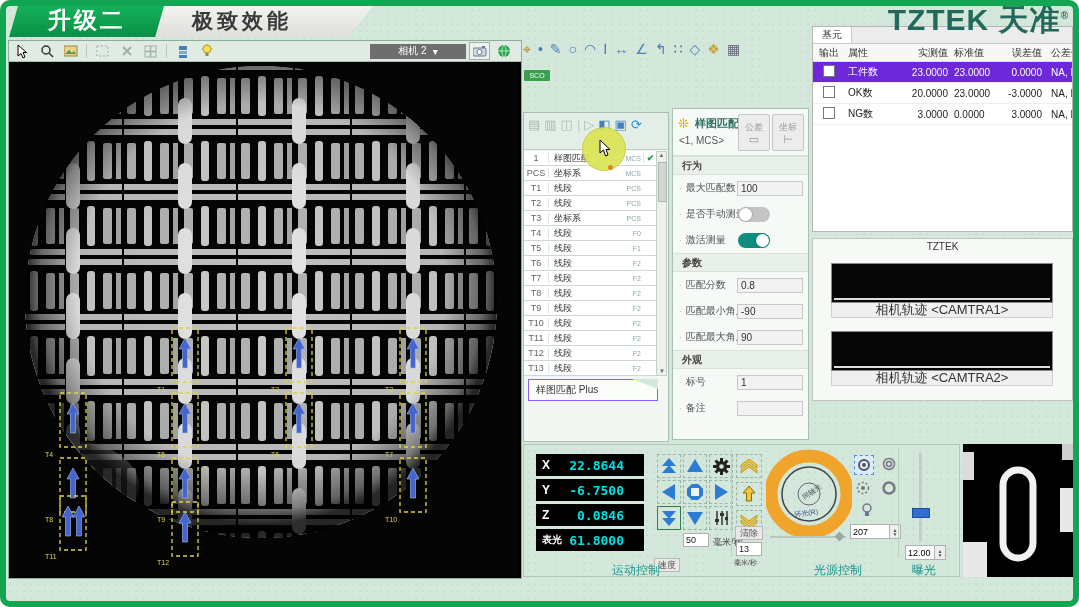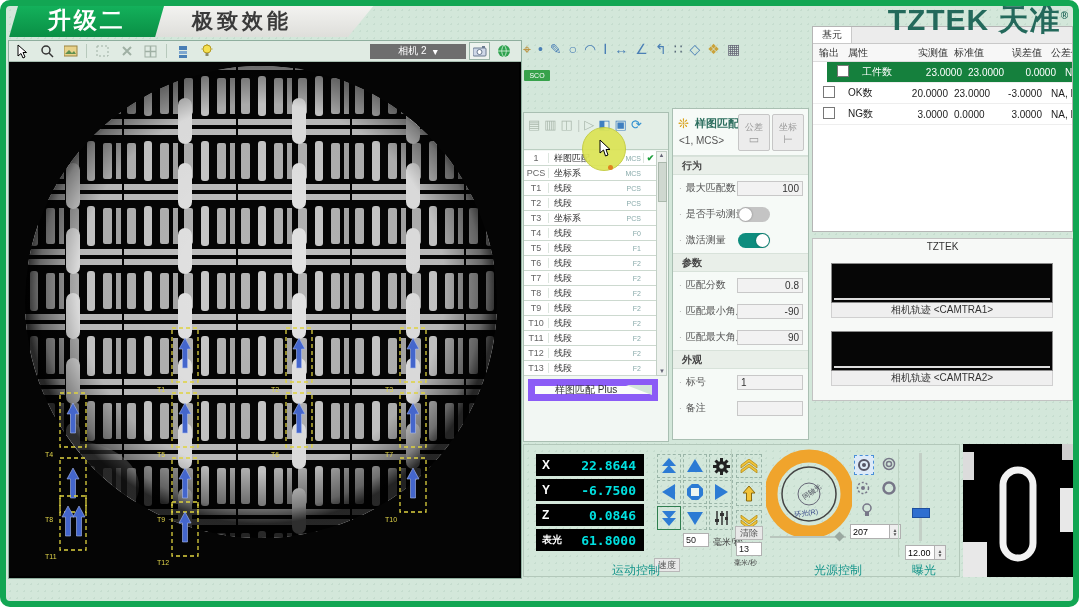--- a/index.html
+++ b/index.html
@@ -43,66 +43,66 @@
   .hl-cursor{left:74px;top:26px;z-index:7;}
   .slist{position:absolute;left:0;top:38px;width:133px;}
   .srow{display:flex;height:14px;border-bottom:1px solid #ccd9cf;background:#fff;font-size:9px;align-items:center;}
   .srow .sid{width:24px;text-align:center;color:#666;border-right:1px solid #dde6df;}
   .srow .snm{flex:1;padding-left:5px;color:#333;}
   .srow .srf{width:26px;text-align:right;color:#8aa;font-size:7px;padding-right:2px;}
   .srow .sck{width:13px;border-left:1px solid #dde6df;text-align:center;color:#1d9e3c;font-size:9px;font-weight:bold;}
   .sscroll{position:absolute;right:1px;top:38px;width:11px;height:225px;background:#edf1ed;border:1px solid #c2cfc5;
            box-sizing:border-box;font-size:6px;color:#667;text-align:center;}
   .sthumb{position:absolute;left:1px;top:10px;width:7px;height:38px;background:#cfd8d0;border:1px solid #aab8ac;}
-  .sfooter{position:absolute;left:4px;top:266px;width:130px;height:22px;background:#fbfdfb;border:7px solid #8b5cf6;
-           font-size:10px;color:#333;display:flex;align-items:center;padding-left:20px;box-sizing:border-box;}
+  .sfooter{position:absolute;left:4px;top:266px;width:130px;height:22px;background:#fbfdfb;border:1px solid #8b5cf6;
+           font-size:10px;color:#333;display:flex;align-items:center;padding-left:7px;box-sizing:border-box;}
   .sfold{position:absolute;right:-1px;top:-1px;width:0;height:0;border-top:10px solid #d3e7da;border-left:26px solid transparent;}
   
   .insp{left:672px;top:108px;width:137px;height:332px;background:#f6faf7;border:1px solid #a9bfb2;box-sizing:border-box;}
   .ihead{position:relative;height:46px;border-bottom:1px solid #d5e0d8;}
   .iicon{position:absolute;left:5px;top:7px;font-size:13px;color:#d9a21a;}
   .ititle{position:absolute;left:22px;top:7px;font-size:11px;color:#2c6e5e;font-weight:bold;}
   .isub{position:absolute;left:6px;top:26px;font-size:10px;color:#555;}
   .ibtn{position:absolute;top:5px;width:30px;height:35px;background:#ececec;border:1px solid #c6c6c6;border-radius:2px;
         display:flex;flex-direction:column;align-items:center;justify-content:center;color:#9a9a9a;}
   .ibtn .l{font-size:9px;} .ibtn .g{font-size:11px;line-height:11px;}
   .isec{height:17px;background:#e9efe9;border-top:1px solid #d8e2da;border-bottom:1px solid #d8e2da;
         font-size:10px;font-weight:bold;color:#444;display:flex;align-items:center;padding-left:9px;}
   .irow{height:26px;display:flex;align-items:center;position:relative;font-size:10px;color:#555;}
   .irow .b{color:#aaa;margin:0 4px 0 6px;font-size:8px;}
   .irow input{position:absolute;right:5px;width:66px;height:15px;border:1px solid #c8c8c8;background:#f2f2f2;
-              font-size:10px;text-align:right;color:#333;padding:0 3px;box-sizing:border-box;font-family:"Liberation Sans",sans-serif;}
+              font-size:10px;text-align:left;color:#333;padding:0 3px;box-sizing:border-box;font-family:"Liberation Sans",sans-serif;}
   .toggle{position:absolute;right:38px;width:32px;height:15px;border-radius:8px;background:#c4c4c4;}
   .toggle .knob{position:absolute;left:1px;top:1px;width:13px;height:13px;border-radius:50%;background:#fff;box-shadow:0 0 2px rgba(0,0,0,.4);}
   .toggle.on{background:#0e8d7e;} .toggle.on .knob{left:auto;right:1px;}
   
   .results{left:812px;top:26px;width:261px;height:206px;background:#fff;border:1px solid #b5b5b5;box-sizing:border-box;}
   .rtabs{height:16px;background:#ececec;border-bottom:1px solid #c9c9c9;display:flex;}
   .rtab{width:38px;background:#fff;border-right:1px solid #c9c9c9;font-size:10px;color:#333;
         display:flex;align-items:center;justify-content:center;}
   .rhdr,.rrow{display:flex;height:18px;font-size:10px;align-items:center;}
   .rhdr{background:#f7f7f7;border-bottom:1px solid #ddd;color:#333;height:17px;}
   .rrow{border-bottom:1px solid #eee;color:#222;height:20px;}
   .rc{padding:0 3px;box-sizing:border-box;overflow:hidden;white-space:nowrap;}
   .c0{width:32px;text-align:center;} .c1{width:56px;} .c2{width:50px;text-align:right;}
   .c3{width:48px;text-align:left;} .c4{width:46px;text-align:right;} .c5{flex:1;text-align:left;padding-left:6px;}
-  .rrow.sel{background:#15803d;color:#fff;margin-left:14px;}
+  .rrow.sel{background:#6d28d9;color:#fff;}
   .cbx{display:inline-block;width:10px;height:10px;border:1px solid #777;background:#fff;}
   
   .traj{left:812px;top:238px;width:261px;height:163px;background:#f7f9f7;border:1px solid #c2c2c2;box-sizing:border-box;}
   .ttitle{height:14px;font-size:10px;color:#333;display:flex;align-items:center;justify-content:center;}
   .tbox{position:absolute;left:18px;width:222px;height:40px;background:#060606;border:1px solid #8a8a8a;box-sizing:border-box;}
   .tbox .wline{position:absolute;left:2px;right:2px;bottom:2px;height:2px;background:#ddd;}
   .tcap{position:absolute;left:18px;width:222px;height:15px;background:#efefef;border:1px solid #d0d0d0;border-top:none;
-        font-size:10px;color:#333;display:flex;align-items:center;justify-content:center;box-sizing:border-box;}
+        font-size:13px;color:#333;display:flex;align-items:center;justify-content:center;box-sizing:border-box;}
   
   .ctrl{left:523px;top:444px;width:437px;height:133px;border:1px solid #b3c8ba;box-sizing:border-box;}
   .dro{position:absolute;left:12px;width:108px;height:22px;background:#000;display:flex;align-items:center;}
   .dro .dl{color:#fff;font-weight:bold;font-size:12px;margin-left:6px;width:28px;}
-  .dro .dv{flex:1;text-align:right;margin-right:8px;color:#00e0e0;font-weight:bold;font-size:13px;
+  .dro .dv{flex:1;text-align:right;margin-right:20px;color:#00e0e0;font-weight:bold;font-size:13px;
            font-family:"DejaVu Sans Mono",monospace;}
   .gbtn{position:absolute;width:24px;height:24px;border:1px dashed #9ab5a8;display:flex;align-items:center;justify-content:center;box-sizing:border-box;}
   .gbtn.sel{border:1px solid #2f7e4f;}
   .minilbl{position:absolute;font-size:9px;color:#444;}
   .minibtn{position:absolute;height:14px;background:#e8e8e8;border:1px solid #b8b8b8;font-size:9px;color:#555;
            display:flex;align-items:center;justify-content:center;box-sizing:border-box;}
   .miniinput{position:absolute;height:14px;border:1px solid #b0b0b0;background:#fff;font-size:9px;color:#222;
              text-align:left;padding:0 2px;box-sizing:border-box;font-family:"Liberation Sans",sans-serif;}
   .caption{position:absolute;font-size:12px;color:#15958a;}
   .vline{position:absolute;top:4px;height:108px;width:1px;background:#bdd2c3;}

